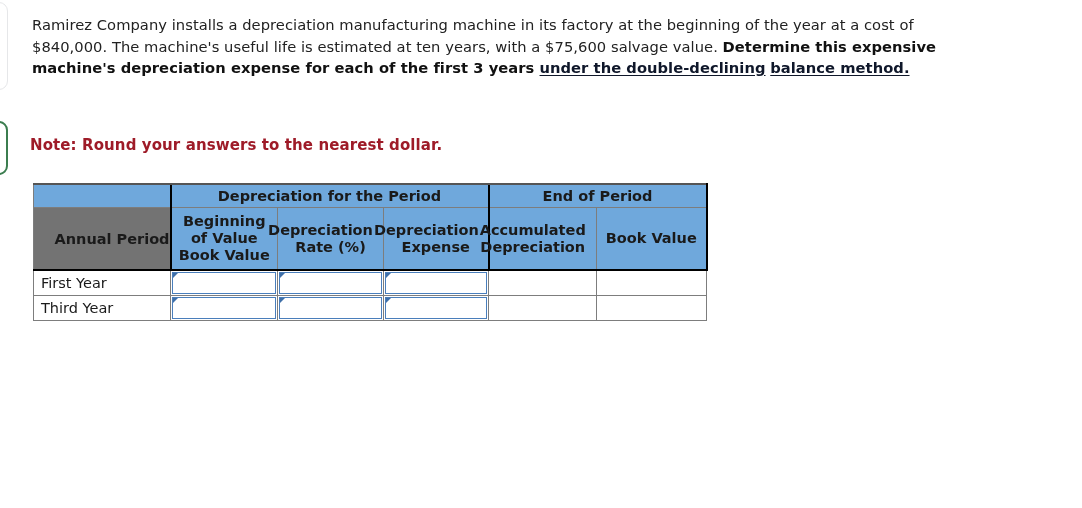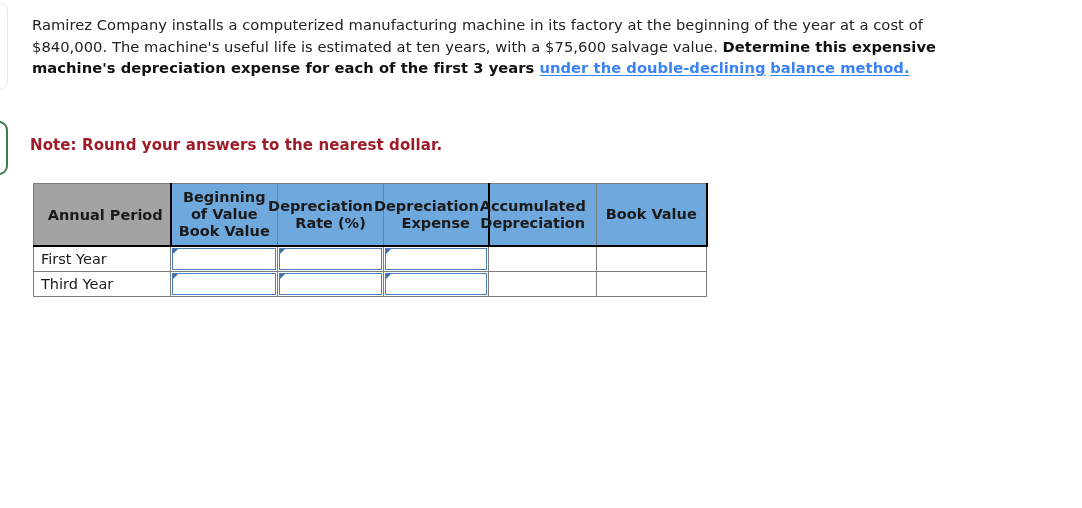--- a/index.html
+++ b/index.html
@@ -47,21 +47,21 @@
     line-height: 21.5px;
     color: #222222;
     letter-spacing: 0.05px;
   }
   #problem-statement .b {
     font-weight: bold;
     color: #111111;
   }
   #problem-statement .bu {
     font-weight: bold;
-    color: #3b82f6;
+    color: #0f172a;
     text-decoration: underline;
     text-underline-offset: 2px;
   }
 
   
   #note-line {
     position: absolute;
     left: 30px;
     top: 136px;
     font-size: 15px;
@@ -110,23 +110,23 @@
   .tbl-top { border-top: 2px solid #555555 !important; }
 
   
   .period-cell {
     text-align: left;
     font-weight: normal;
     padding-left: 7px !important;
     box-sizing: border-box;
   }
   .period-head {
-    background: #a3a3a3;
-    font-weight: bold;
-    text-align: center;
+    background: #737373;
+    font-weight: bold;
+    text-align: right;
     padding-left: 7px !important;
     box-sizing: border-box;
   }
 
   
   .inp-cell { position: relative; background: #ffffff; }
   .inp-box {
     position: absolute;
     left: 1px;
     top: 1px;
@@ -156,38 +156,43 @@
     text-align: center;
   }
 </style>
 </head>
 <body>
 
 <div class="edge-card" id="outer-card"></div>
 <div class="edge-card" id="note-card"></div>
 
 <div id="problem-statement">
-  <span>Ramirez Company installs a computerized manufacturing machine in its factory at the beginning of the year at a cost</span>
+  <span>Ramirez Company installs a depreciation manufacturing machine in its factory at the beginning of the year at a cost</span>
   <span>of $840,000. The machine's useful life is estimated at ten years, with a $75,600 salvage value.</span>
   <span class="b">Determine this expensive machine's depreciation expense for each of the first 3 years </span><span class="bu">under the double-declining</span>
   <span class="bu">balance method. </span>
 </div>
 
 <div id="note-line">Note: Round your answers to the nearest dollar.</div>
 
 <table id="dep-table">
   <colgroup>
     <col style="width:137px">
     <col style="width:107px">
     <col style="width:106px">
     <col style="width:105px">
     <col style="width:108px">
     <col style="width:110px">
   </colgroup>
   <tbody>
+    <tr class="grp-row">
+      <td class="hcell tbl-top"></td>
+      <td class="hcell tbl-top sep-left" colspan="3">Depreciation for the Period</td>
+      <td class="hcell tbl-top sep-left sep-right" colspan="2">End of Period</td>
+    </tr>
     <tr class="sub-row">
       <td class="period-head hdr-bottom">Annual Period</td>
       <td class="hcell hdr-bottom sep-left">
         <span class="lbl">Beginning</span>
         <span class="lbl">of Value</span>
         <span class="lbl">Book Value</span>
       </td>
       <td class="hcell hdr-bottom">
         <span class="lbl ovf">Depreciation</span>
         <span class="lbl">Rate (%)</span>

